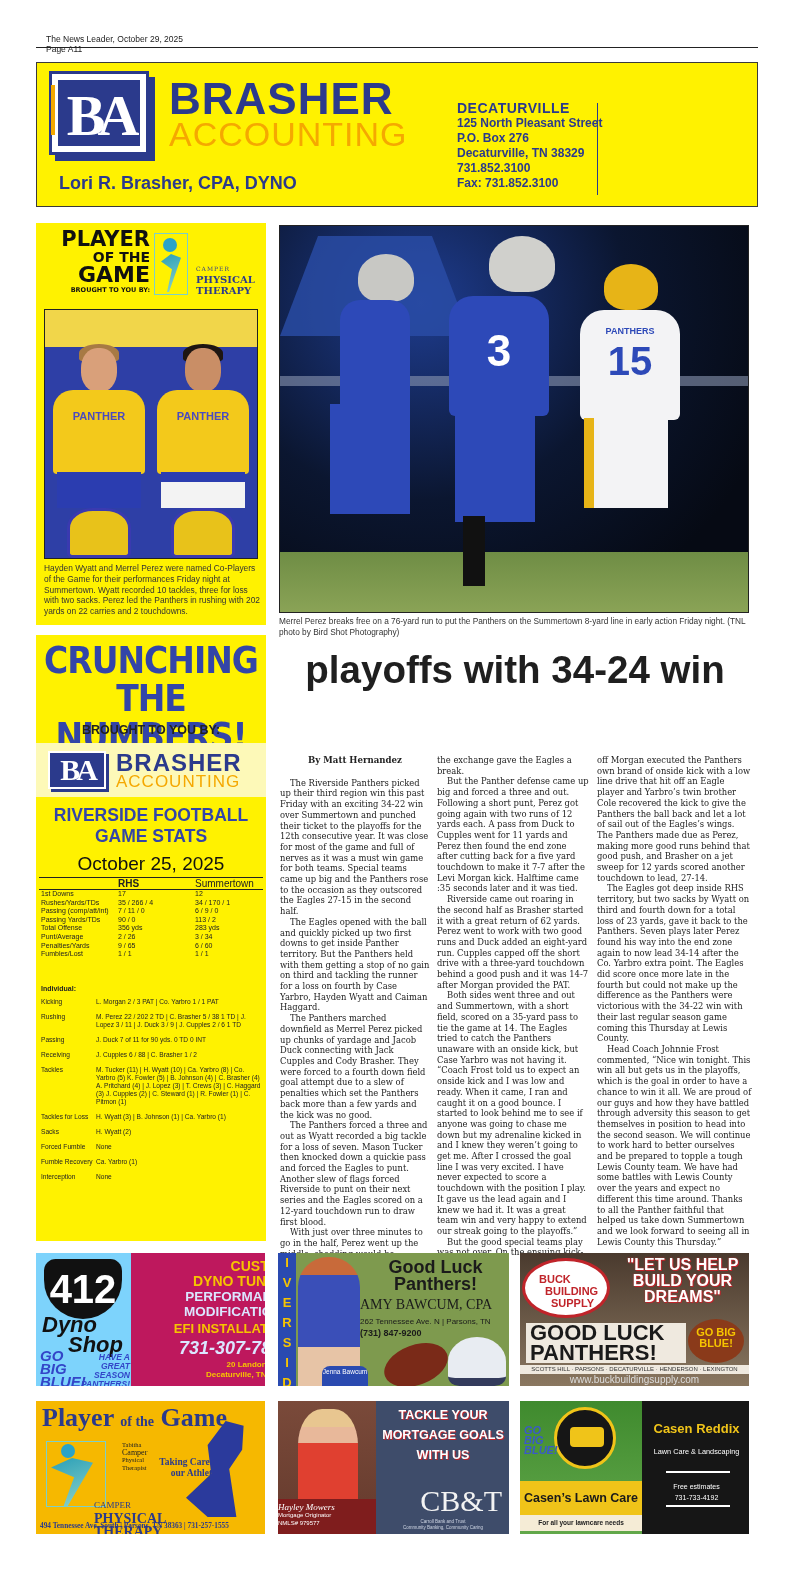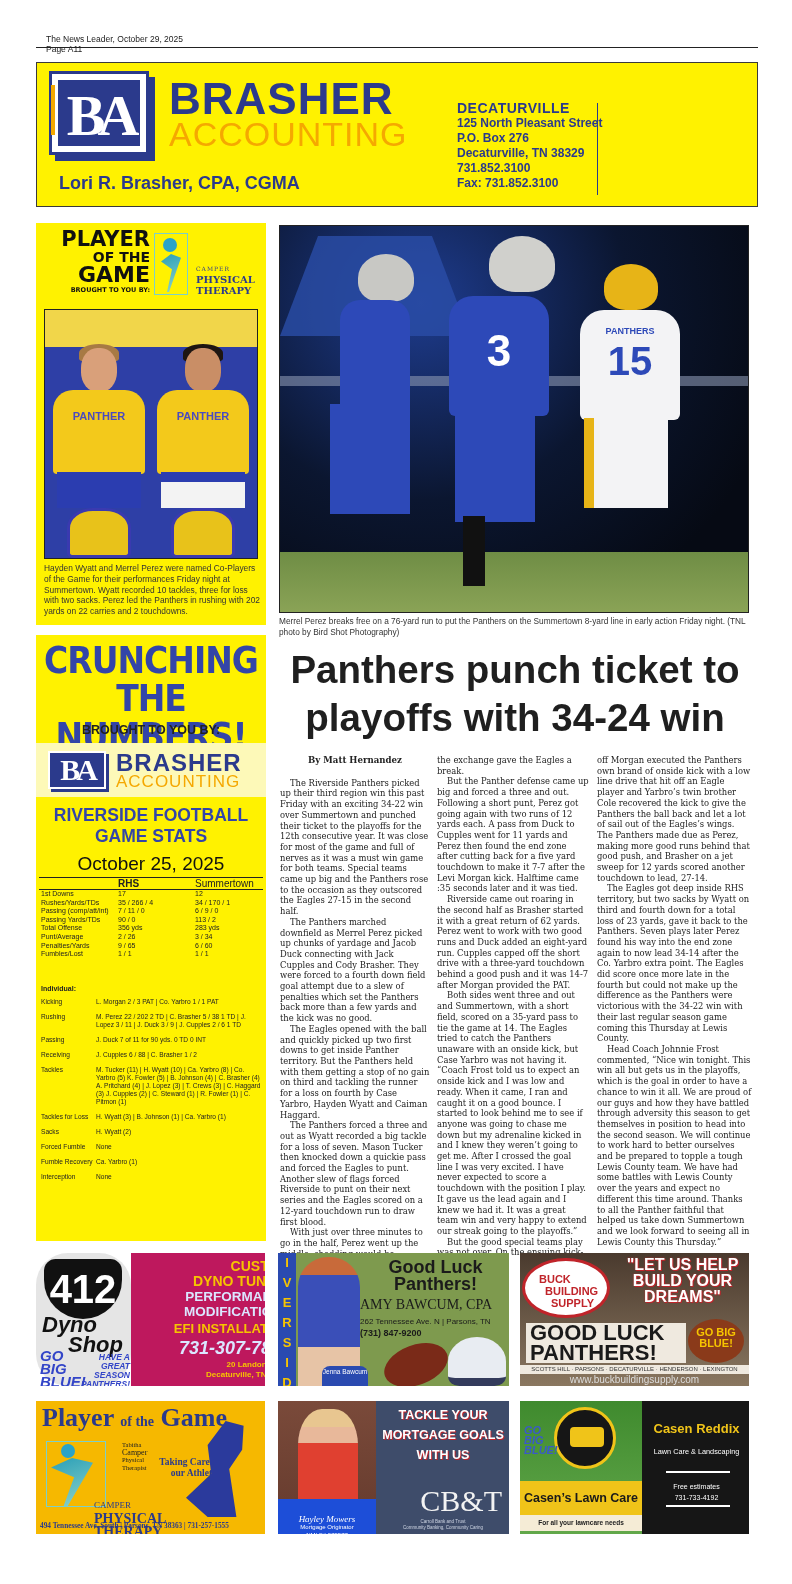--- a/index.html
+++ b/index.html
@@ -82,21 +82,21 @@
   .col { position:absolute; top:755px; font-family:"DejaVu Serif",serif; font-size:8.4px; line-height:10.7px; color:#222; text-align:left; }
   .col p { text-indent:10px; }
   .byline { font-weight:bold; text-align:center; text-indent:0 !important; font-size:8.6px; margin-bottom:12px; }
   .c-a { left:280px; width:150px; }
   .c-b { left:437px; width:152px; }
   .c-c { left:597px; width:155px; }
 
   
   .ad { position:absolute; overflow:hidden; }
   .ad1 { left:36px; top:1253px; width:229px; height:133px; }
-  .ad1 .left { position:absolute; left:0; top:0; width:95px; height:133px; background:#e5e5e5;border-radius:32px; }
+  .ad1 .left { position:absolute; left:0; top:0; width:95px; height:133px; background:#7dd3fc; }
   .ad1 .shield { position:absolute; left:8px; top:6px; width:78px; height:60px; background:#111; border-radius:12px 12px 40px 40px; color:#fff; font-size:40px; font-weight:bold; text-align:center; line-height:60px; }
   .ad1 .dyno { position:absolute; left:6px; top:62px; font-size:22px; font-weight:900; font-style:italic; color:#111; line-height:20px; }
   .ad1 .go { position:absolute; left:4px; top:96px; font-size:15px; font-style:italic; font-weight:bold; color:#3345c8; line-height:13px; }
   .ad1 .season { position:absolute; left:40px; top:100px; font-size:8.5px; font-style:italic; font-weight:bold; color:#3345c8; line-height:9px; text-align:right; width:54px; }
   .ad1 .right { position:absolute; left:95px; top:0; width:160px; height:133px; background:#be185d; text-align:right; }
   .ad1 .right div { font-weight:bold; line-height:15px; }
   .y { color:#f6c400; } .lb { color:#dbe6ff; }
 
   .ad2 { left:278px; top:1253px; width:231px; height:133px; background:#7e9a4e; }
   .ad2 .post { position:absolute; left:0; top:0; width:18px; height:133px; background:#2a4ab0; color:#f6c400; font-weight:bold; font-size:13px; line-height:20px; text-align:center; }
@@ -127,21 +127,21 @@
   .ad4 .care { position:absolute; left:110px; top:56px; font-family:"Liberation Serif",serif; font-weight:bold; color:#2b3a8c; font-size:9.5px; line-height:11px; text-align:right; width:74px; }
   .ad4 .cp { position:absolute; left:58px; top:98px; font-family:"Liberation Serif",serif; color:#2b3a8c; font-weight:bold; line-height:13px; }
   .ad4 .cp .s { font-size:9px; font-weight:normal; }
   .ad4 .cp .b { font-size:14px; }
   .ad4 .runner { position:absolute; left:150px; top:20px; width:72px; height:96px; background:#2b3a9c; clip-path: polygon(55% 0,80% 5%,78% 30%,60% 50%,70% 100%,30% 100%,0 80%,35% 55%,30% 25%); }
   .ad4 .addr { position:absolute; left:4px; top:120px; font-family:"Liberation Serif",serif; font-size:7.3px; font-weight:bold; color:#2b3a8c; }
 
   .ad5 { left:278px; top:1401px; width:231px; height:133px; background:#3e4c6a; }
   .ad5 .photo { position:absolute; left:0; top:0; width:98px; height:98px; background: linear-gradient(#7a4a3a,#6a3e30); }
   .ad5 .woman { position:absolute; left:20px; top:8px; width:60px; height:90px; background: linear-gradient(#e8c690 0 20%, #e8b89a 20% 38%, #e04030 38%); border-radius:40% 40% 0 0; }
-  .ad5 .namebox { position:absolute; left:0; top:98px; width:98px; height:35px; background:#1d4ed8; color:#fff; text-align:center; font-size:6px; line-height:8px; padding-top:16px; }
+  .ad5 .namebox { position:absolute; left:0; top:98px; width:98px; height:35px; background:#7f1d1d; color:#fff; font-size:6px; line-height:8px; padding-top:4px; }
   .ad5 .namebox .n { font-family:"Liberation Serif",serif; font-style:italic; font-size:9px; }
   .ad5 .tackle { position:absolute; left:100px; top:4px; width:130px; text-align:center; color:#fff; font-weight:900; font-size:12.5px; line-height:20px; text-shadow:1px 1px 0 #c0242a; }
   .ad5 .cbt { position:absolute; left:116px; top:84px; width:108px; font-family:"Liberation Serif",serif; color:#f3f3f3; font-size:30px; line-height:32px; text-align:right; }
   .ad5 .cbt-sub { position:absolute; left:100px; top:118px; width:130px; text-align:center; color:#cfd6e4; font-size:4.5px; line-height:6px; }
 
   .ad6 { left:520px; top:1401px; width:229px; height:133px; background:#161616; }
   .ad6 .grass { position:absolute; left:0; top:0; width:122px; height:133px; background: linear-gradient(#3f8a2e, #62a84a); }
   .ad6 .circle { position:absolute; left:34px; top:6px; width:62px; height:62px; border-radius:50%; background:#161616; border:3px solid #f0c419; }
   .ad6 .mower { position:absolute; left:50px; top:26px; width:34px; height:20px; background:#f0c419; border-radius:4px; }
   .ad6 .go { position:absolute; left:4px; top:24px; font-size:11px; font-weight:900; font-style:italic; color:#3a5ac8; line-height:10px; }
@@ -164,21 +164,21 @@
 <div class="abs top-ad">
   <div class="ba-logo">
     <div class="shadow"></div>
       <div class="box">
         <div class="inner">BA</div>
       </div>
       <div class="bar"></div>
   </div>
   <div class="brand-name">BRASHER</div>
   <div class="brand-sub">ACCOUNTING</div>
-  <div class="owner">Lori R. Brasher, CPA, CGMA</div>
+  <div class="owner">Lori R. Brasher, CPA, DYNO</div>
   <div class="loc" style="left:420px; top:38px;">
     <div class="h">DECATURVILLE</div>
     <div>125 North Pleasant Street</div>
     <div>P.O. Box 276</div>
     <div>Decaturville, TN 38329</div>
     <div>731.852.3100</div>
     <div>Fax: 731.852.3100</div>
   </div>
   <div class="loc-div"></div>
 </div>
@@ -350,29 +350,28 @@
     <div class="body" style="left:10px; top:46px; width:100px; height:110px; background:#f3f3f5; border-radius:24px 24px 6px 6px; text-align:center;">
       <div style="color:#2d49b8; font-weight:bold; font-size:9px; margin-top:16px;">PANTHERS</div>
       <div style="color:#2d49b8; font-weight:bold; font-size:40px; line-height:50px;">15</div>
     </div>
     <div class="body" style="left:14px; top:154px; width:84px; height:90px; background:#f3f3f5; border-left:10px solid #e7b417;"></div>
   </div>
 </div>
 <div class="abs photo-caption">Merrel Perez breaks free on a 76-yard run to put the Panthers on the Summertown 8-yard line in early action Friday night. (TNL photo by Bird Shot Photography)</div>
 
 <div class="abs headline">
-  <div>Panthers punch ticket to</div>
   <div>playoffs with 34-24 win</div>
 </div>
 
 <div class="col c-a">
   <p class="byline">By Matt Hernandez</p>
   <p>The Riverside Panthers picked up their third region win this past Friday with an exciting 34-22 win over Summertown and punched their ticket to the playoffs for the 12th consecutive year. It was close for most of the game and full of nerves as it was a must win game for both teams. Special teams came up big and the Panthers rose to the occasion as they outscored the Eagles 27-15 in the second half.</p>
+  <p>The Eagles opened with the ball and quickly picked up two first downs to get inside Panther territory. But the Panthers held with them getting a stop of no gain on third and tackling the runner for a loss on fourth by Case Yarbro, Hayden Wyatt and Caiman Haggard.</p>
   <p>The Panthers marched downfield as Merrel Perez picked up chunks of yardage and Jacob Duck connecting with Jack Cupples and Cody Brasher. They were forced to a fourth down field goal attempt due to a slew of penalties which set the Panthers back more than a few yards and the kick was no good.</p>
-  <p>The Eagles opened with the ball and quickly picked up two first downs to get inside Panther territory. But the Panthers held with them getting a stop of no gain on third and tackling the runner for a loss on fourth by Case Yarbro, Hayden Wyatt and Caiman Haggard.</p>
   <p>The Panthers forced a three and out as Wyatt recorded a big tackle for a loss of seven. Mason Tucker then knocked down a quickie pass and forced the Eagles to punt. Another slew of flags forced Riverside to punt on their next series and the Eagles scored on a 12-yard touchdown run to draw first blood.</p>
   <p>With just over three minutes to go in the half, Perez went up the middle, shedding would-be tacklers, and broke free for a 76-yard run to the eight-yard line. However, a fumble on the next play on</p>
 </div>
 <div class="col c-b">
   <p style="text-indent:0">the exchange gave the Eagles a break.</p>
   <p>But the Panther defense came up big and forced a three and out. Following a short punt, Perez got going again with two runs of 12 yards each. A pass from Duck to Cupples went for 11 yards and Perez then found the end zone after cutting back for a five yard touchdown to make it 7-7 after the Levi Morgan kick. Halftime came :35 seconds later and it was tied.</p>
   <p>Riverside came out roaring in the second half as Brasher started it with a great return of 62 yards. Perez went to work with two good runs and Duck added an eight-yard run. Cupples capped off the short drive with a three-yard touchdown behind a good push and it was 14-7 after Morgan provided the PAT.</p>
   <p>Both sides went three and out and Summertown, with a short field, scored on a 35-yard pass to tie the game at 14. The Eagles tried to catch the Panthers unaware with an onside kick, but Case Yarbro was not having it. “Coach Frost told us to expect an onside kick and I was low and ready. When it came, I ran and caught it on a good bounce. I started to look behind me to see if anyone was going to chase me down but my adrenaline kicked in and I knew they weren’t going to get me. After I crossed the goal line I was very excited. I have never expected to score a touchdown with the position I play. It gave us the lead again and I knew we had it. It was a great team win and very happy to extend our streak going to the playoffs.”</p>
   <p>But the good special teams play was not over. On the ensuing kick-</p>
 </div>

